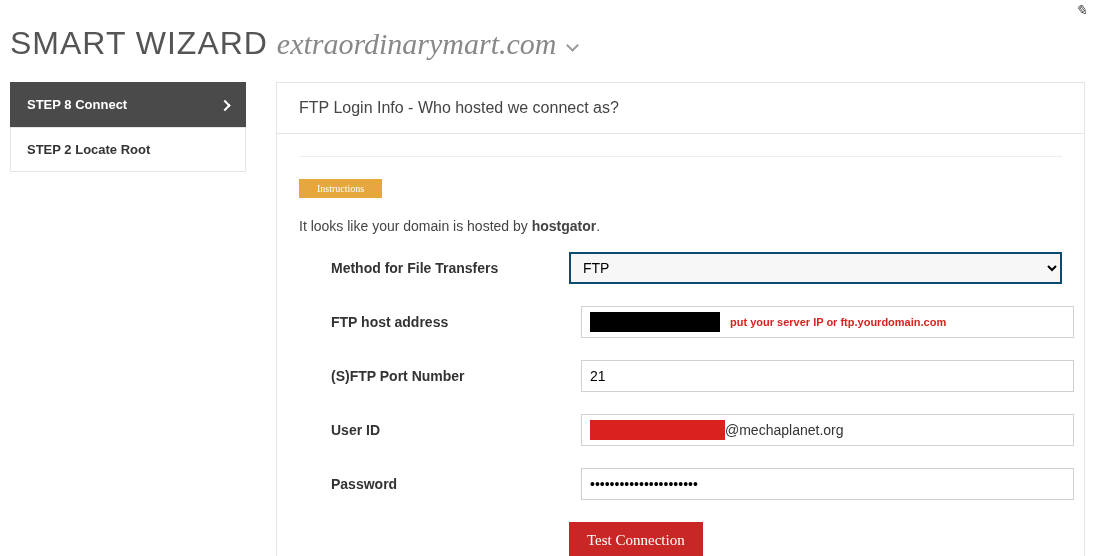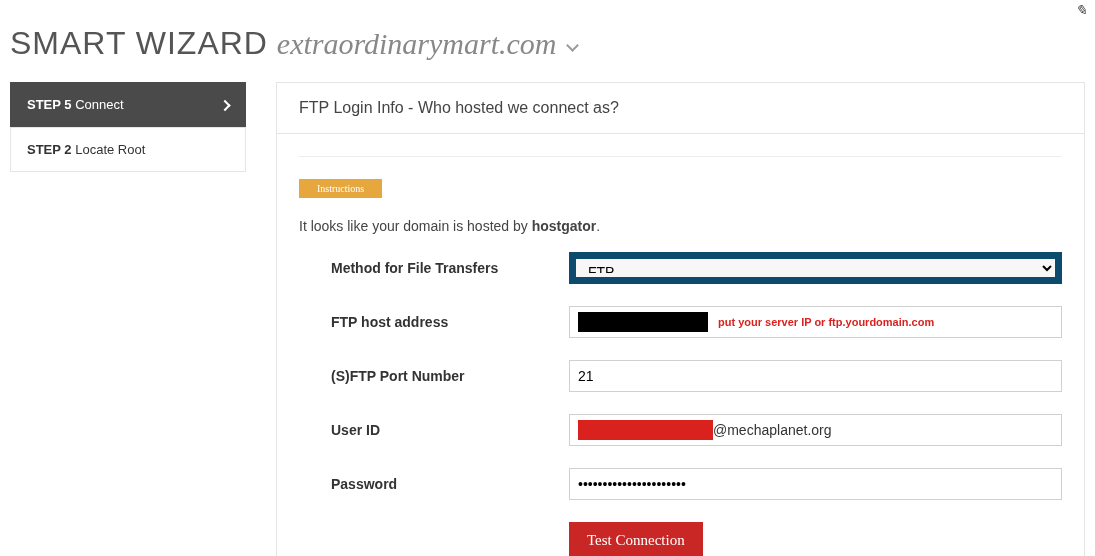--- a/index.html
+++ b/index.html
@@ -66,21 +66,21 @@
     }
     .step.active {
       background: #4a4a4a;
       color: #ffffff;
       border-color: #4a4a4a;
     }
     .step .step-num {
       font-weight: bold;
     }
     .step .step-label {
-      font-weight: normal;
+      font-weight: bold;
     }
     .step.active .chevron-right {
       position: absolute;
       right: 16px;
       top: 50%;
       transform: translateY(-50%);
     }
     .chevron-right::after {
       content: "";
       display: inline-block;
@@ -136,34 +136,35 @@
       font-size: 14px;
       padding-left: 32px;
     }
     .form-control-wrap {
       flex: 1;
       position: relative;
     }
     select.form-control {
       width: 100%;
       height: 32px;
-      border: 7px solid #0c4a6e;
+      border: 2px solid #0c4a6e;
       padding: 4px 8px;
       background: #f7f7f7;
       font-size: 14px;
     }
     .input-box {
       width: 100%;
       height: 32px;
       border: 1px solid #d0d0d0;
       padding: 4px 8px;
       font-size: 14px;
       background: #fff;
       display: flex;
       align-items: center;
+      margin-left: 12px;
     }
     input.form-input {
       border: none;
       outline: none;
       width: 100%;
       height: 100%;
       font-size: 14px;
       background: transparent;
     }
     .redact-black {
@@ -215,21 +216,21 @@
     <span class="header-title">SMART WIZARD</span>
     <span class="header-domain">
       <span>extraordinarymart.com</span>
       <span class="chevron-small"></span>
     </span>
   </div>
 
   <div class="layout">
     <div class="sidebar">
       <div class="step active">
-        <span class="step-num">STEP 5</span>
+        <span class="step-num">STEP 8</span>
         <span class="step-label">Connect</span>
         <span class="chevron-right"></span>
       </div>
       <div class="step">
         <span class="step-num">STEP 2</span>
         <span class="step-label">Locate Root</span>
       </div>
     </div>
 
     <div class="main">

